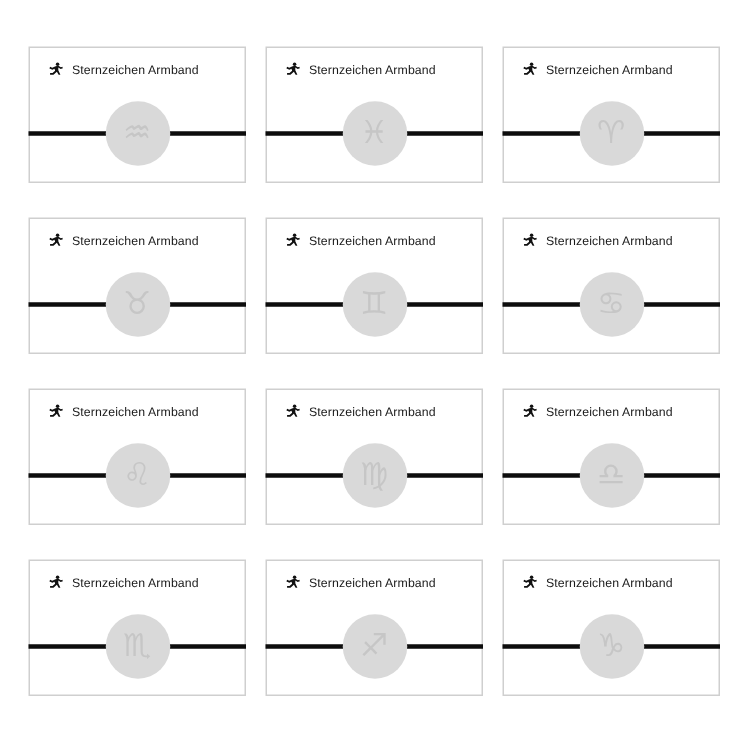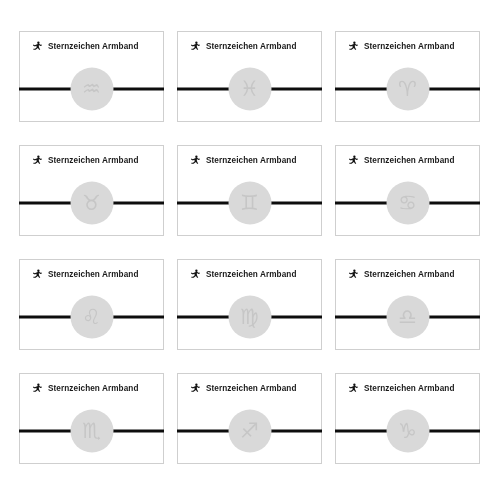--- a/index.html
+++ b/index.html
@@ -35,21 +35,20 @@
     overflow: visible;
   }
   .card-header {
     position: absolute;
     top: 9px;
     left: 12px;
     display: flex;
     align-items: center;
     gap: 5px;
     white-space: nowrap;
-    font-weight: bold;
   }
   .brand-icon {
     width: 11px;
     height: 11px;
     flex: 0 0 11px;
     display: block;
     color: #111111;
   }
   .brand-icon svg { display: block; width: 11px; height: 11px; }
   .card-title {

